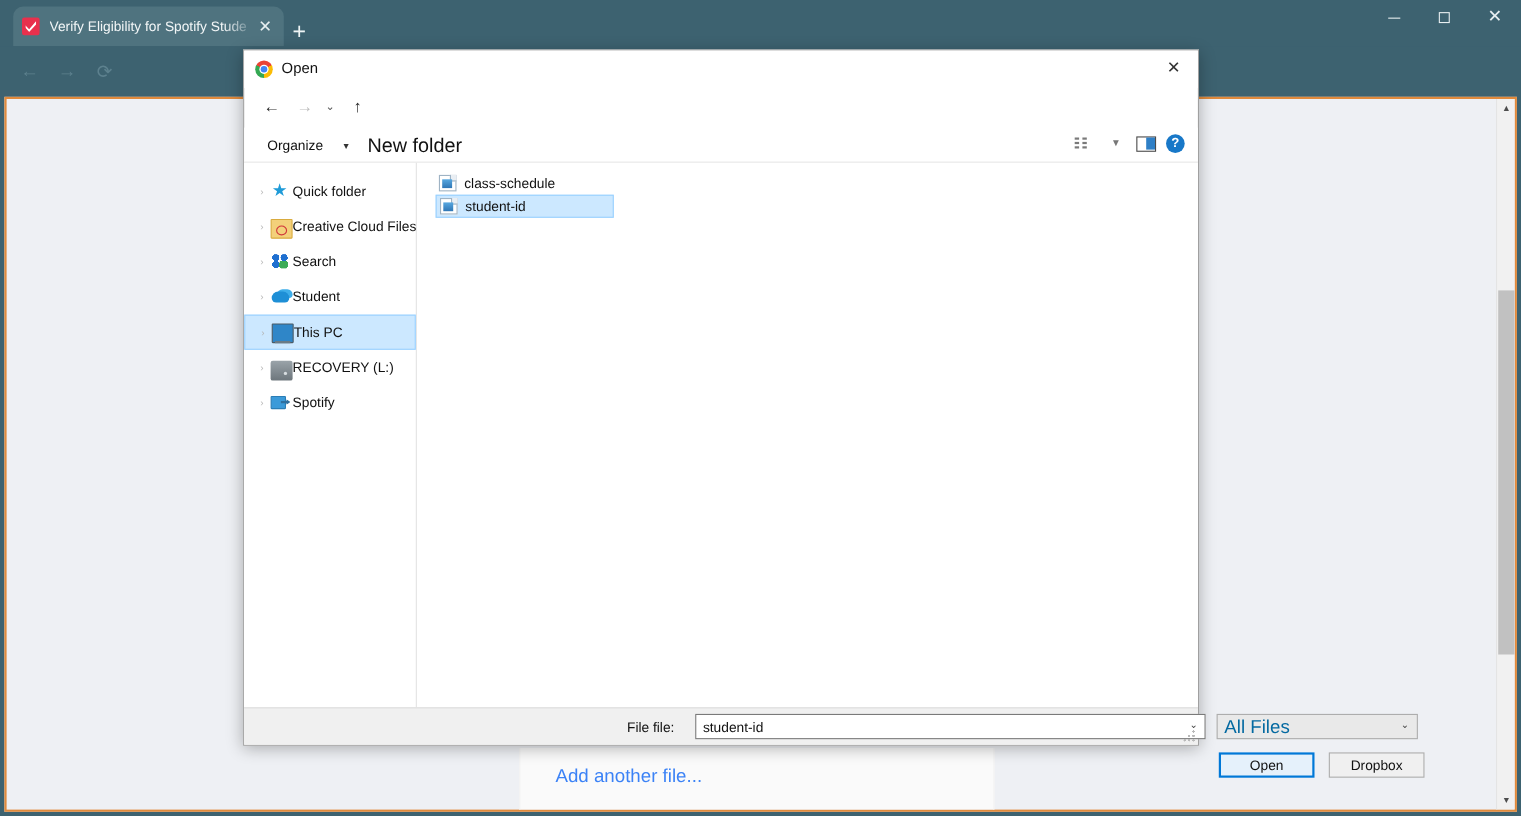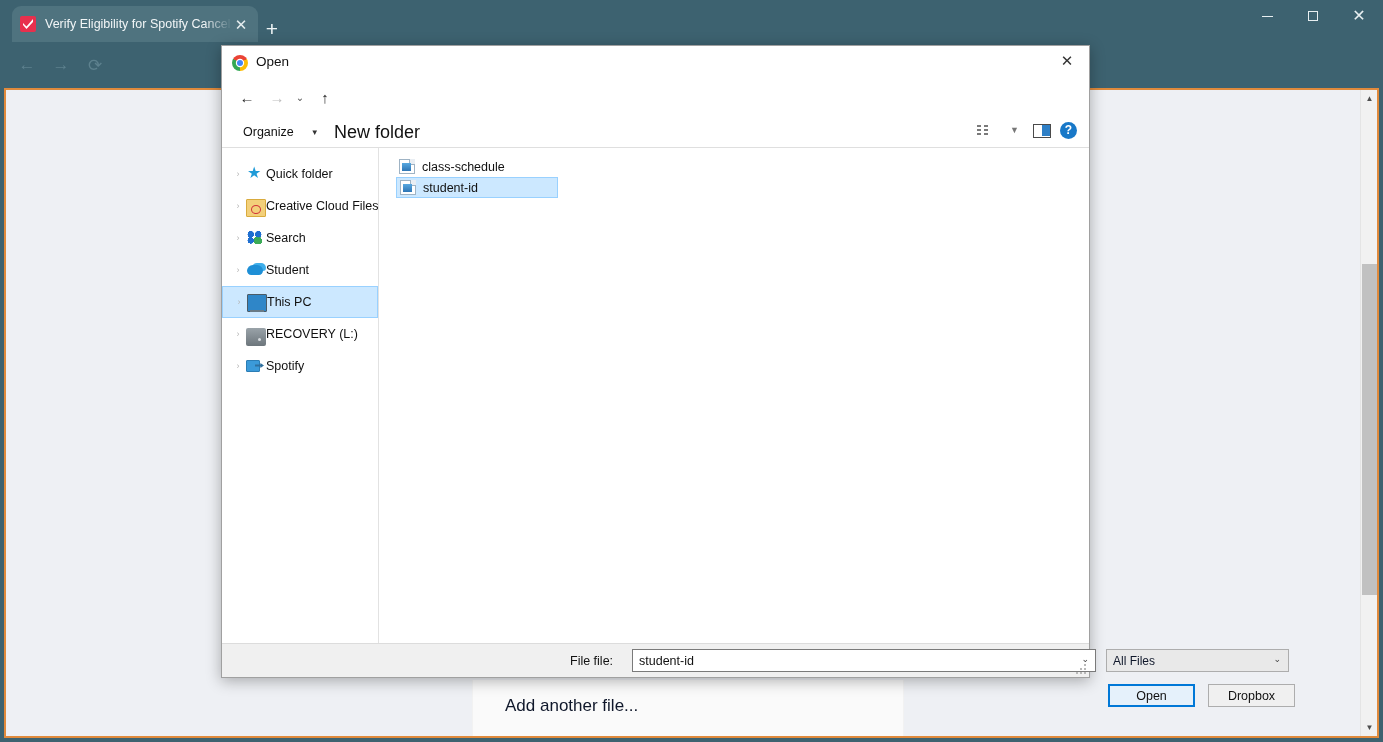--- a/index.html
+++ b/index.html
@@ -147,21 +147,21 @@
     overflow: hidden;
   }
   #page-card {
     position: absolute; left: 466px; top: 590px; width: 432px; height: 62px;
     background: #fafafa;
     border-left: 1px solid #f2f2f2;
     border-right: 1px solid #f2f2f2;
   }
   #page-card .addfile {
     position: absolute; left: 32px; top: 16px;
-    font-size: 17px; color: #0f172a;
+    font-size: 17px; color: #3b82f6;
   }
   
   #pg-scroll {
     position: absolute; right: 0; top: 0; width: 17px; height: 646px;
     background: #f1f1f1; border-left: 1px solid #e4e4e4;
   }
   #pg-scroll .arrow {
     position: absolute; left: 0; width: 17px; height: 17px;
     display: flex; align-items: center; justify-content: center;
     color: #4d4d4d; font-size: 8px;
@@ -428,21 +428,21 @@
   #fn-combo .val { margin-left: 6px; font-size: 12.5px; color: #111; }
   #fn-combo .car {
     position: absolute; right: 6px; top: 4px;
     font-size: 9px; color: #444;
   }
   #ft-combo {
     position: absolute; left: 884px; top: 5px; width: 183px; height: 23px;
     background: #e9e9e9; border: 1px solid #adadad;
     display: flex; align-items: center;
   }
-  #ft-combo .val { margin-left: 6px; font-size: 12px; color: #0f172a; }
+  #ft-combo .val { margin-left: 6px; font-size: 17px; color: #0369a1; }
   #ft-combo .car {
     position: absolute; right: 7px; top: 4px;
     font-size: 9px; color: #444;
   }
   #btn-open {
     position: absolute; left: 886px; top: 40px; width: 87px; height: 23px;
     background: #e5f1fb; border: 2px solid #0078d7;
     font-size: 12.5px; color: #111;
     display: flex; align-items: center; justify-content: center;
   }
@@ -464,21 +464,21 @@
   }
 </style>
 </head>
 <body>
 
 <div id="browser">
 
   <div id="tabstrip">
     <div id="tab">
       <div class="favicon"></div>
-      <div class="tabtitle">Verify Eligibility for Spotify Cancel</div>
+      <div class="tabtitle">Verify Eligibility for Spotify Stude</div>
       <div class="tabclose">✕</div>
     </div>
     <div id="newtab">+</div>
 
     <div class="wbtn" id="w-min">
         <span class="g"></span>
       </div>
     <div class="wbtn" id="w-max">
         <span class="g"></span>
       </div>

